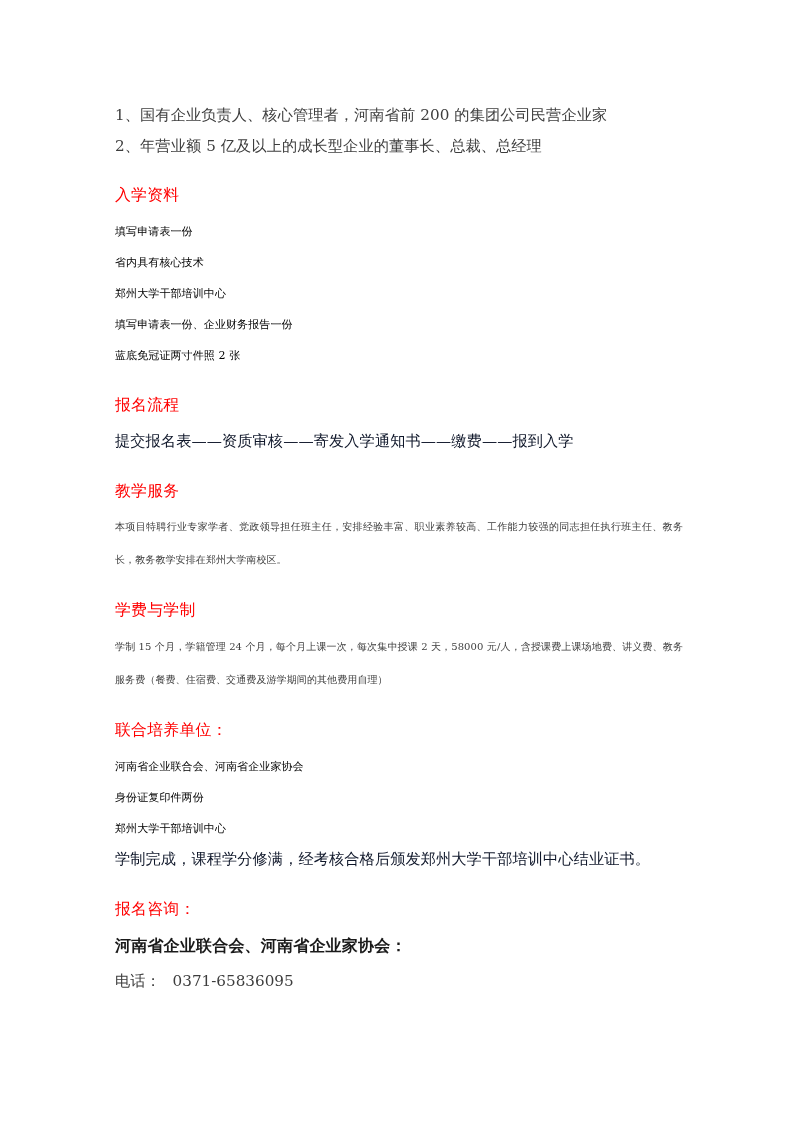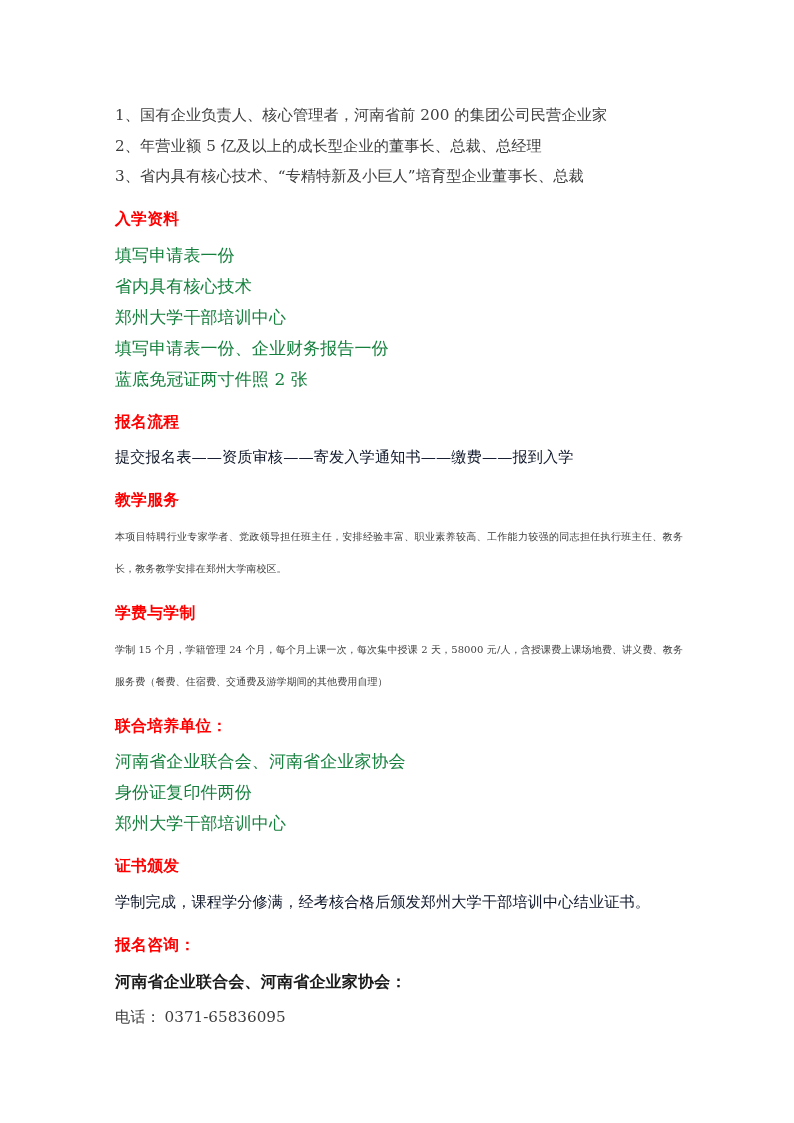--- a/index.html
+++ b/index.html
@@ -31,34 +31,34 @@
     font-size: 15.2px;
     line-height: 30.6px;
     color: #3d3d3d;
     white-space: nowrap;
     letter-spacing: 0.1px;
   }
 
   
   .sec-head {
     font-family: "DejaVu Sans", "Liberation Sans", sans-serif;
-    font-weight: bold;
+    font-weight: normal;
     font-size: 15.8px;
     line-height: 1.25;
     color: #ff0000;
-    margin-top: 17px;
+    margin-top: 24px;
     margin-bottom: 11px;
     letter-spacing: 0.3px;
   }
 
   
   .list-row {
-    font-size: 17px;
+    font-size: 11px;
     line-height: 31px;
-    color: #15803d;
+    color: #000000;
     letter-spacing: 0.1px;
   }
 
   
   .para {
     font-size: 10px;
     line-height: 32.5px;
     color: #3d3d3d;
     text-align: justify;
     text-justify: inter-ideograph;
@@ -80,32 +80,31 @@
     color: #1a1a1a;
     letter-spacing: 0.2px;
   }
 
   .contact-line {
     font-size: 15.2px;
     line-height: 31px;
     color: #3d3d3d;
     margin-top: 5px;
   }
-  .contact-line .tel-label { margin-right: 4px; }
+  .contact-line .tel-label { margin-right: 12px; }
 </style>
 </head>
 <body>
 
 <div class="page">
   <div class="content">
 
     <div>
       <div class="num-line">1、国有企业负责人、核心管理者，河南省前 200 的集团公司民营企业家</div>
       <div class="num-line">2、年营业额 5 亿及以上的成长型企业的董事长、总裁、总经理</div>
-      <div class="num-line">3、省内具有核心技术、“专精特新及小巨人”培育型企业董事长、总裁</div>
     </div>
 
     <div>
       <div class="sec-head">入学资料</div>
       <div class="list-row">填写申请表一份</div>
       <div class="list-row">省内具有核心技术</div>
       <div class="list-row">郑州大学干部培训中心</div>
       <div class="list-row">填写申请表一份、企业财务报告一份</div>
       <div class="list-row">蓝底免冠证两寸件照 2 张</div>
     </div>
@@ -126,21 +125,20 @@
     </div>
 
     <div>
       <div class="sec-head">联合培养单位：</div>
       <div class="list-row">河南省企业联合会、河南省企业家协会</div>
       <div class="list-row">身份证复印件两份</div>
       <div class="list-row">郑州大学干部培训中心</div>
     </div>
 
     <div>
-      <div class="sec-head">证书颁发</div>
       <div class="para-single">学制完成，课程学分修满，经考核合格后颁发郑州大学干部培训中心结业证书。</div>
     </div>
 
     <div>
       <div class="sec-head">报名咨询：</div>
       <div class="sub-bold">河南省企业联合会、河南省企业家协会：</div>
       <div class="contact-line">
         <span class="tel-label">电话：</span><span>0371-65836095</span>
       </div>
     </div>

